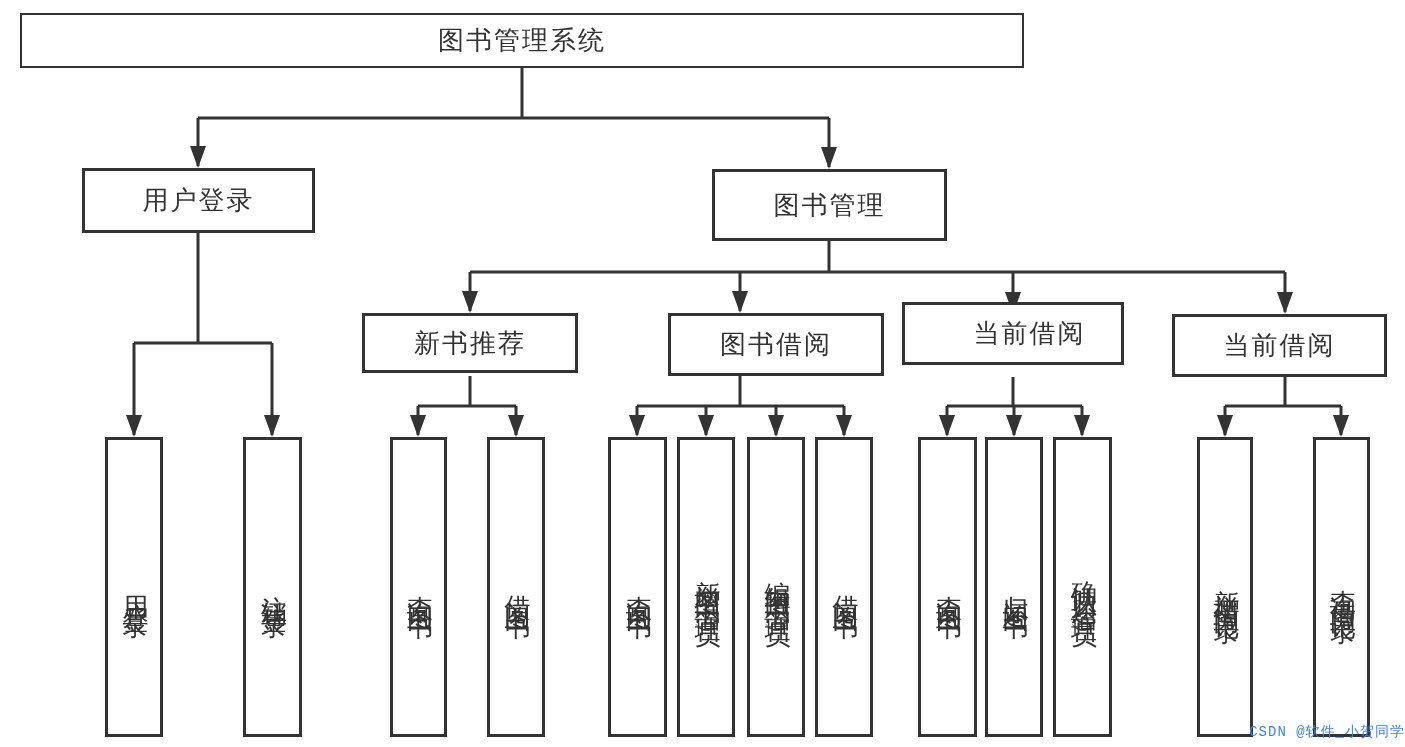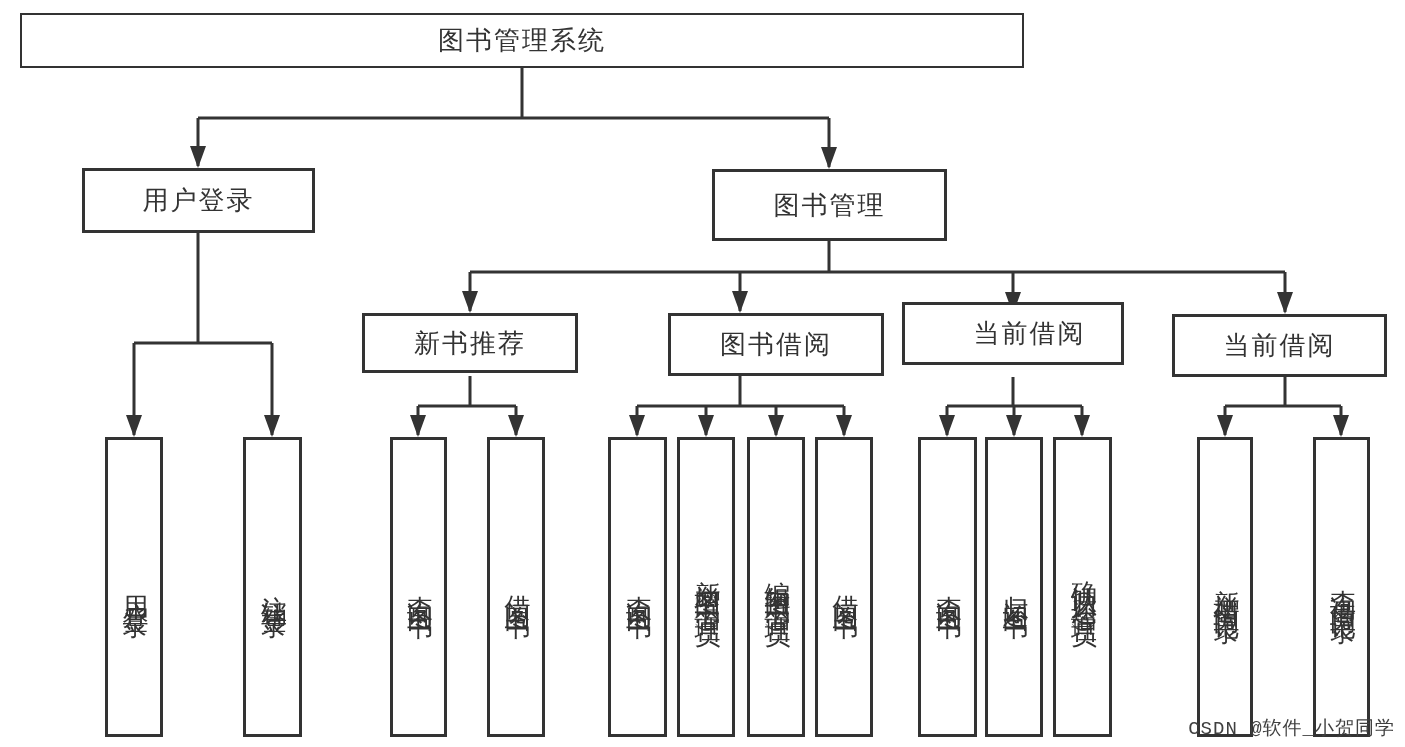--- a/index.html
+++ b/index.html
@@ -18,22 +18,22 @@
   .leaf{
     position:absolute;box-sizing:border-box;background:#fff;border:3px solid #333;
     display:flex;align-items:center;justify-content:center;
     top:437px;width:58px;height:300px;
   }
   .leaf span{
     writing-mode:vertical-rl;text-orientation:mixed;
     font-size:26px;letter-spacing:6px;line-height:1;white-space:nowrap;
   }
   .watermark{
-    position:absolute;right:10px;bottom:6px;
-    font-size:19px;letter-spacing:1px;color:#404040;
+    position:absolute;right:0;bottom:6px;
+    font-size:14px;letter-spacing:1px;color:#3b82f6;
   }
 </style>
 </head>
 <body>
 
 <div class="stage">
 
   <svg class="wires" width="1405" height="747" viewBox="0 0 1405 747" xmlns="http://www.w3.org/2000/svg">
     <path fill="none" stroke="#333333" stroke-width="3" d="M522 68 V118 M198 118 H829 M198 118 V166 M829 118 V167
          M829 233 V272 M470 272 H1285 M470 272 V311 M740 272 V311 M1013 272 V312 M1285 272 V312

